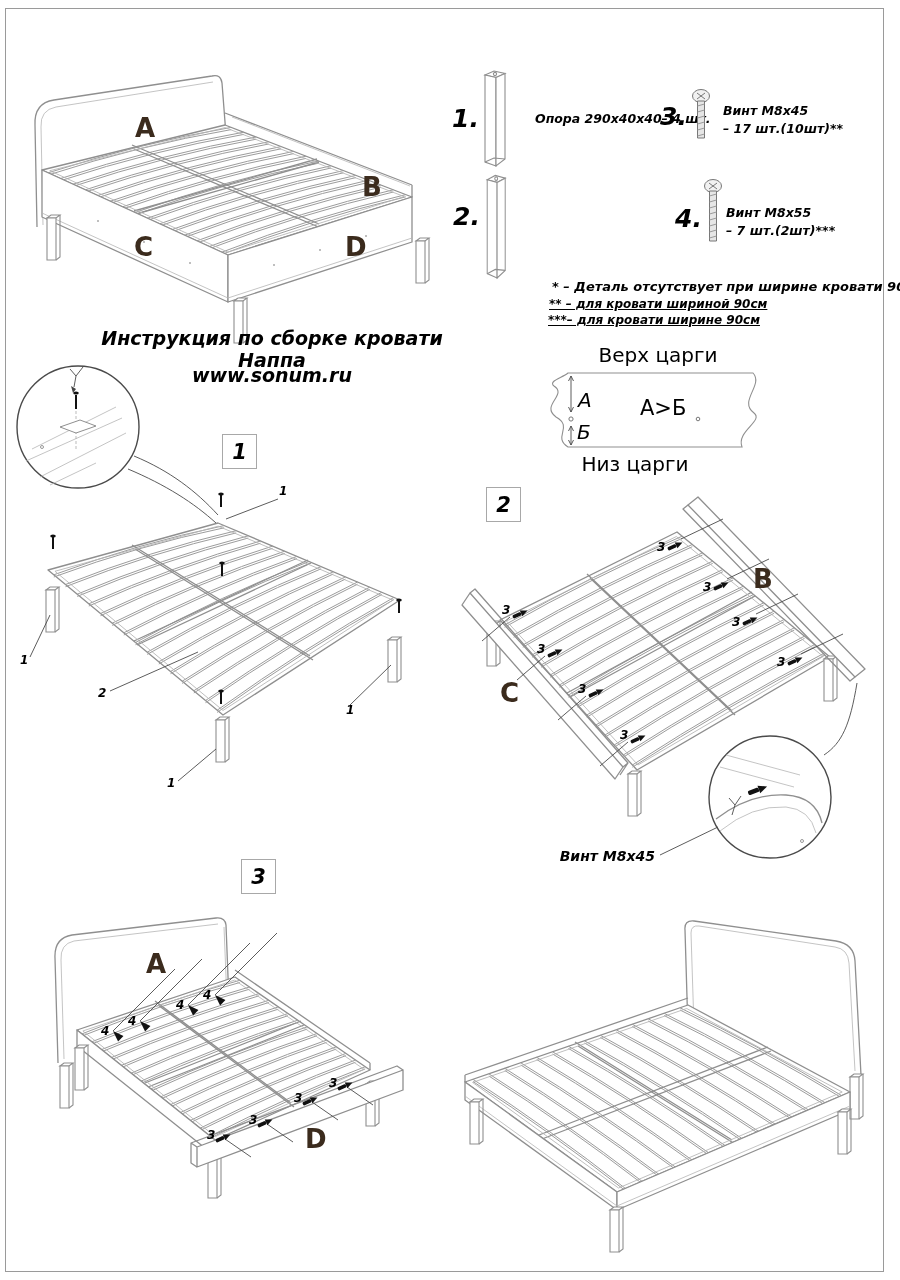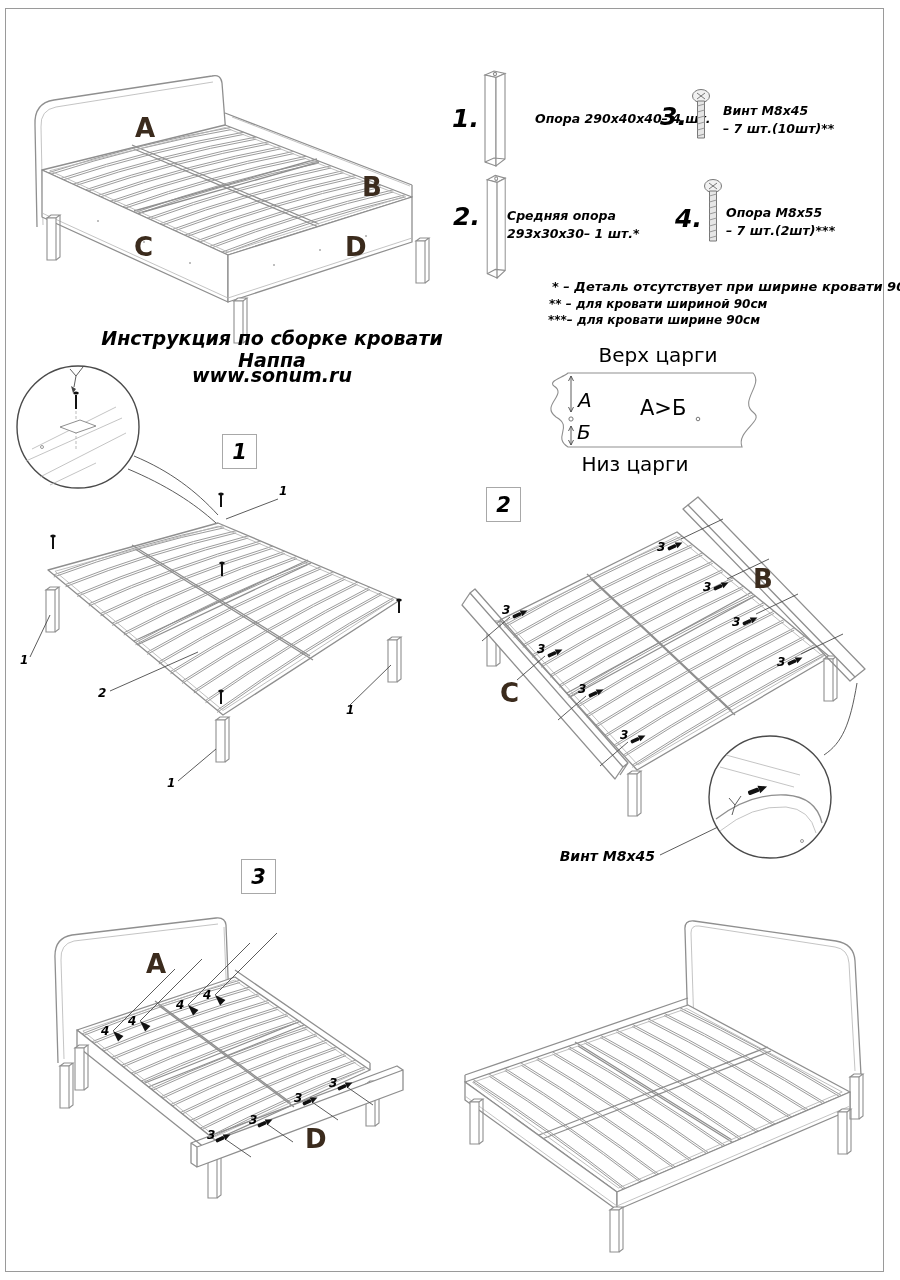--- a/index.html
+++ b/index.html
@@ -15,21 +15,21 @@
   .ld{stroke:#4a4a4a;stroke-width:.9;fill:none;}
   [data-slats] path{fill:none;stroke:#9c9c9c;stroke-width:1;}
   .bedlbl{font-weight:bold;font-size:26px;fill:#3b2b1d;}
   .mk{font-style:italic;font-weight:bold;font-size:12px;fill:#000;}
   .stepbox{width:33px;height:33px;border:1px solid #a8a8a8;background:#fff;
            display:flex;align-items:center;justify-content:center;
            font:italic bold 21px "DejaVu Sans",sans-serif;}
   .pnum{font:italic bold 25px "DejaVu Sans",sans-serif;}
   .plabel{font:italic bold 12.5px/1.4 "DejaVu Sans",sans-serif;white-space:nowrap;}
   .foot1{font:italic bold 13px "DejaVu Sans",sans-serif;white-space:nowrap;}
-  .foot2{font:italic bold 12px "DejaVu Sans",sans-serif;white-space:nowrap;}
+  .foot2{font:italic bold 12px "DejaVu Sans",sans-serif;white-space:nowrap;text-decoration:underline;}
   .title{font:italic bold 19px "DejaVu Sans",sans-serif;text-align:center;}
   .tsbig{font-size:20px;fill:#000;}
   .tsdim{font-style:italic;font-size:20px;fill:#000;}
   .tsrel{font-size:21px;fill:#000;}
   .callout{font:italic bold 14px "DejaVu Sans",sans-serif;fill:#000;}
 </style>
 </head>
 <body>
 
 <div class="page">
@@ -135,46 +135,42 @@
   </svg>
   <div class="abs plabel" style="left:535px;top:110px">
     <span>Опора 290x40x40– 4 шт.</span><br>
     <span></span>
   </div>
 
   <div class="abs pnum" style="left:453px;top:202px">2.</div>
   <svg class="abs" style="left:479px;top:170px" width="34" height="116" viewBox="0 0 34 116">
     <use href="#legpart" transform="translate(1,0) scale(0.9,1.08)"></use>
   </svg>
-  <div class="abs plabel" style="left:507px;top:207px">
-    <span>Средняя опора</span><br>
-    <span>293х30х30– 1 шт.*</span>
-  </div>
 
   <div class="abs pnum" style="left:660px;top:102px">3.</div>
   <svg class="abs" style="left:688px;top:88px" width="26" height="56" viewBox="0 0 26 56">
     <ellipse cx="13" cy="8" rx="8.5" ry="6.5" fill="#f1f1f1" stroke="#777"></ellipse>
     <path d="M9,5 L17,11 M17,5 L9,11" stroke="#777" fill="none"></path>
     <path d="M9.5,13 h7 v37 h-7 z" fill="#e6e6e6" stroke="#777"></path>
     <path d="M9.5,18 l7,-2 M9.5,24 l7,-2 M9.5,30 l7,-2 M9.5,36 l7,-2 M9.5,42 l7,-2 M9.5,48 l7,-2" stroke="#999" fill="none"></path>
   </svg>
   <div class="abs plabel" style="left:723px;top:102px">
     <span>Винт М8х45</span><br>
-    <span>– 7 шт.(10шт)**</span>
+    <span>– 17 шт.(10шт)**</span>
   </div>
 
   <div class="abs pnum" style="left:675px;top:204px">4.</div>
   <svg class="abs" style="left:700px;top:178px" width="26" height="70" viewBox="0 0 26 70">
     <ellipse cx="13" cy="8" rx="8.5" ry="6.5" fill="#f1f1f1" stroke="#777"></ellipse>
     <path d="M9,5 L17,11 M17,5 L9,11" stroke="#777" fill="none"></path>
     <path d="M9.5,13 h7 v50 h-7 z" fill="#e6e6e6" stroke="#777"></path>
     <path d="M9.5,18 l7,-2 M9.5,24 l7,-2 M9.5,30 l7,-2 M9.5,36 l7,-2 M9.5,42 l7,-2 M9.5,48 l7,-2 M9.5,54 l7,-2 M9.5,60 l7,-2" stroke="#999" fill="none"></path>
   </svg>
   <div class="abs plabel" style="left:726px;top:204px">
-    <span>Опора М8х55</span><br>
+    <span>Винт М8х55</span><br>
     <span>– 7 шт.(2шт)***</span>
   </div>
 
   <div class="abs foot1" style="left:552px;top:279px">* – Деталь отсутствует при ширине кровати 90см</div>
   <div class="abs foot2" style="left:549px;top:297px">** – для кровати шириной 90см</div>
   <div class="abs foot2" style="left:548px;top:313px">***– для кровати ширине 90см</div>
 
   <svg class="abs" style="left:538px;top:341px" width="228" height="140" viewBox="0 0 228 140">
     <text class="tsbig" x="120" y="21" text-anchor="middle">Верх царги</text>
     <path d="M30,32 H215 C226,44 200,60 216,72 C226,80 198,90 204,106 H30 C14,96 36,86 18,76 C2,64 30,54 16,45 C10,40 24,37 30,32 Z" fill="#fff" stroke="#8f8f8f" stroke-width="1.1"></path>

